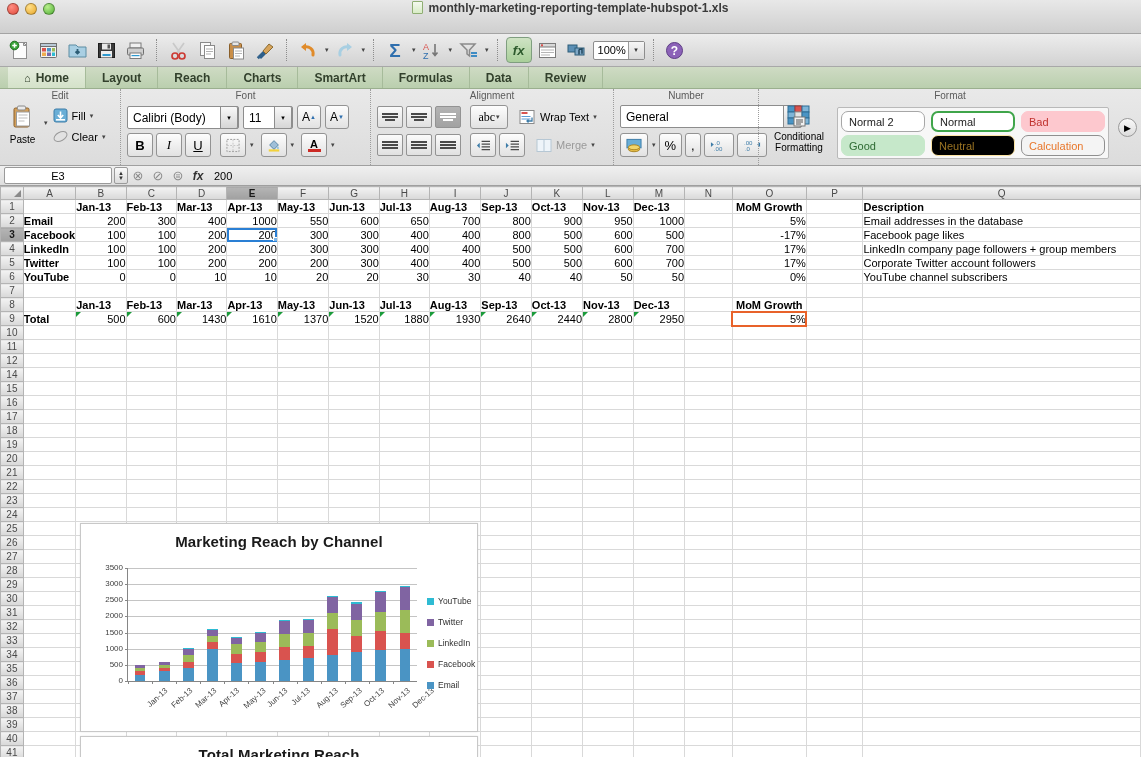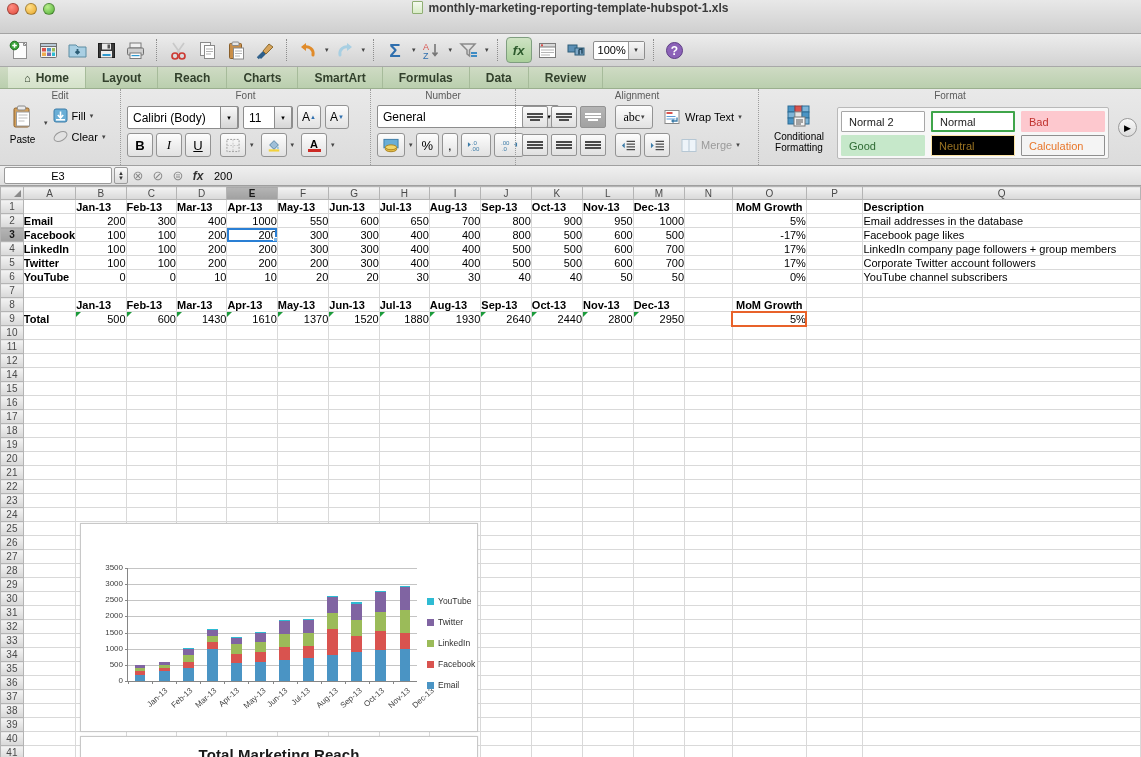--- a/index.html
+++ b/index.html
@@ -120,21 +120,21 @@
     width: 26px; height: 22px; border: 1px solid #939393; border-radius: 2px;
     background: linear-gradient(to bottom,#fbfbfb,#e0e0e0);
     display: inline-flex; flex-direction: column; justify-content: center;
     align-items: center; gap: 1.5px; padding: 0 4px;
   }
   .align-ico.on { background: linear-gradient(to bottom,#b4b4b4,#a2a2a2); }
   .align-ico i { display: block; height: 1.5px; background: #4a4a4a; }
 
   .styletile {
     height: 21px; border: 1px solid #a7a7a7; font-size: 11px;
-    display: flex; align-items: center; padding-left: 7px; border-radius: 1px;
+    display: flex; align-items: center; padding-left: 7px; border-radius: 7px;
   }
 
   
   .fbar {
     height: 20px; width: 100%; display: flex; align-items: center;
     background: linear-gradient(to bottom,#f0f0f0,#dedede);
     border-bottom: 1px solid #9f9f9f; font-size: 11px;
   }
   .namebox {
     width: 108px; height: 17px; margin-left: 4px; background: #fff;
@@ -480,60 +480,20 @@
       </div>
       <div class="caret">▾</div>
       <div class="ctl" style="width:26px;margin-left:4px;flex-direction:column;">
         <span style="font-weight:bold;font-size:11px;line-height:10px;">A</span>
         <span style="display:block;width:13px;height:3px;background:#cc2a24;"></span>
       </div>
       <div class="caret">▾</div>
     </div>
   </div>
 
-  <div class="group" style="width:145px;">
-    <div class="glabel">Number</div>
-    <div class="grow r1">
-      <div class="combo" style="width:182px;">
-        <span>General</span>
-        <span class="arrow">▾</span>
-      </div>
-    </div>
-    <div class="grow r2" style="display:flex;gap:3px;align-items:center;">
-      <div class="ctl" style="width:28px;">
-        <svg width="17" height="15" viewBox="0 0 17 15">
-            <rect x="1" y="1" width="15" height="9" fill="#6aaed6" stroke="#3c7da8"></rect>
-            <ellipse cx="8.5" cy="11.5" rx="6" ry="2.6" fill="#e8c04a" stroke="#a9821f"></ellipse>
-            <ellipse cx="8.5" cy="9.4" rx="6" ry="2.6" fill="#f2d66b" stroke="#a9821f"></ellipse>
-          </svg>
-      </div>
-      <div class="caret">▾</div>
-      <div class="ctl" style="width:26px;font-size:13px;">
-          <span>%</span>
-        </div>
-      <div class="ctl" style="width:26px;font-size:13px;">
-          <span>,</span>
-        </div>
-      <div class="ctl" style="width:30px;">
-        <svg width="19" height="15" viewBox="0 0 19 15">
-            <text x="5" y="7" font-size="6.5" fill="#3d7ca8" font-family="Liberation Sans">.0</text>
-            <text x="4" y="13.5" font-size="6.5" fill="#3d7ca8" font-family="Liberation Sans">.00</text>
-            <path d="M4 6.5L1 4v5z" fill="#3d7ca8"></path>
-          </svg>
-      </div>
-      <div class="ctl" style="width:30px;">
-        <svg width="19" height="15" viewBox="0 0 19 15">
-            <text x="1" y="7" font-size="6.5" fill="#3d7ca8" font-family="Liberation Sans">.00</text>
-            <text x="2" y="13.5" font-size="6.5" fill="#3d7ca8" font-family="Liberation Sans">.0</text>
-            <path d="M15 6.5L18 4v5z" fill="#3d7ca8"></path>
-          </svg>
-      </div>
-    </div>
-  </div>
-
   <div class="group" style="width:243px;">
     <div class="glabel">Alignment</div>
     <div class="grow r1" style="display:flex;gap:3px;align-items:center;">
       <div class="align-ico">
           <i style="width:100%"></i>
           <i style="width:100%"></i>
           <i style="width:60%"></i>
         </div>
       <div class="align-ico">
           <i style="width:100%"></i>
@@ -588,20 +548,60 @@
             <path d="M1 3.5l3 3-3 3z" fill="#3d7ca8"></path>
           </svg>
       </div>
       <div class="minibtn" style="margin-left:8px;color:#9a9a9a;">
         <svg width="17" height="15" viewBox="0 0 17 15">
             <rect x="1" y="1.5" width="14" height="12" fill="#eef4f9" stroke="#b6c7d4"></rect>
             <path d="M8 1.5v12" stroke="#b6c7d4"></path>
           </svg>
         <span>Merge</span>
         <span class="caret">▾</span>
+      </div>
+    </div>
+  </div>
+
+  <div class="group" style="width:145px;">
+    <div class="glabel">Number</div>
+    <div class="grow r1">
+      <div class="combo" style="width:182px;">
+        <span>General</span>
+        <span class="arrow">▾</span>
+      </div>
+    </div>
+    <div class="grow r2" style="display:flex;gap:3px;align-items:center;">
+      <div class="ctl" style="width:28px;">
+        <svg width="17" height="15" viewBox="0 0 17 15">
+            <rect x="1" y="1" width="15" height="9" fill="#6aaed6" stroke="#3c7da8"></rect>
+            <ellipse cx="8.5" cy="11.5" rx="6" ry="2.6" fill="#e8c04a" stroke="#a9821f"></ellipse>
+            <ellipse cx="8.5" cy="9.4" rx="6" ry="2.6" fill="#f2d66b" stroke="#a9821f"></ellipse>
+          </svg>
+      </div>
+      <div class="caret">▾</div>
+      <div class="ctl" style="width:26px;font-size:13px;">
+          <span>%</span>
+        </div>
+      <div class="ctl" style="width:26px;font-size:13px;">
+          <span>,</span>
+        </div>
+      <div class="ctl" style="width:30px;">
+        <svg width="19" height="15" viewBox="0 0 19 15">
+            <text x="5" y="7" font-size="6.5" fill="#3d7ca8" font-family="Liberation Sans">.0</text>
+            <text x="4" y="13.5" font-size="6.5" fill="#3d7ca8" font-family="Liberation Sans">.00</text>
+            <path d="M4 6.5L1 4v5z" fill="#3d7ca8"></path>
+          </svg>
+      </div>
+      <div class="ctl" style="width:30px;">
+        <svg width="19" height="15" viewBox="0 0 19 15">
+            <text x="1" y="7" font-size="6.5" fill="#3d7ca8" font-family="Liberation Sans">.00</text>
+            <text x="2" y="13.5" font-size="6.5" fill="#3d7ca8" font-family="Liberation Sans">.0</text>
+            <path d="M15 6.5L18 4v5z" fill="#3d7ca8"></path>
+          </svg>
       </div>
     </div>
   </div>
 
   <div class="group" style="flex:1;">
     <div class="glabel">Format</div>
     <div style="position:absolute;top:16px;left:8px;width:64px;text-align:center;">
       <svg width="26" height="24" viewBox="0 0 26 24">
         <rect x="2" y="1" width="7" height="6" fill="#4a94c4" stroke="#2d6d95"></rect>
           <rect x="9" y="1" width="7" height="6" fill="#d9534f" stroke="#9e3b38"></rect>
@@ -1503,20 +1503,21 @@
           <td class="cell"></td>
           <td class="cell"></td>
           <td class="cell"></td>
           <td class="cell"></td>
           <td class="cell"></td>
         </tr>
       </tbody>
     </table>
 
   <div class="chartobj" id="chart1" style="left:80px; top:337px; width:398px; height:209px;">
+    <div class="chart-title">Marketing Reach by Channel</div>
     <div class="plotarea" id="c1plot" style="left:47px; top:44px; width:289px; height:113px;">
         <div class="gline" style="left: 0px; width: 289px; top: 113px;"></div>
         <div class="ylab" style="left: -31px; top: 108px;">0</div>
         <div class="tick" style="left: -3px; top: 113px;"></div>
         <div class="gline" style="left: 0px; width: 289px; top: 96.8571px;"></div>
         <div class="ylab" style="left: -31px; top: 91.8571px;">500</div>
         <div class="tick" style="left: -3px; top: 96.8571px;"></div>
         <div class="gline" style="left: 0px; width: 289px; top: 80.7143px;"></div>
         <div class="ylab" style="left: -31px; top: 75.7143px;">1000</div>
         <div class="tick" style="left: -3px; top: 80.7143px;"></div>

